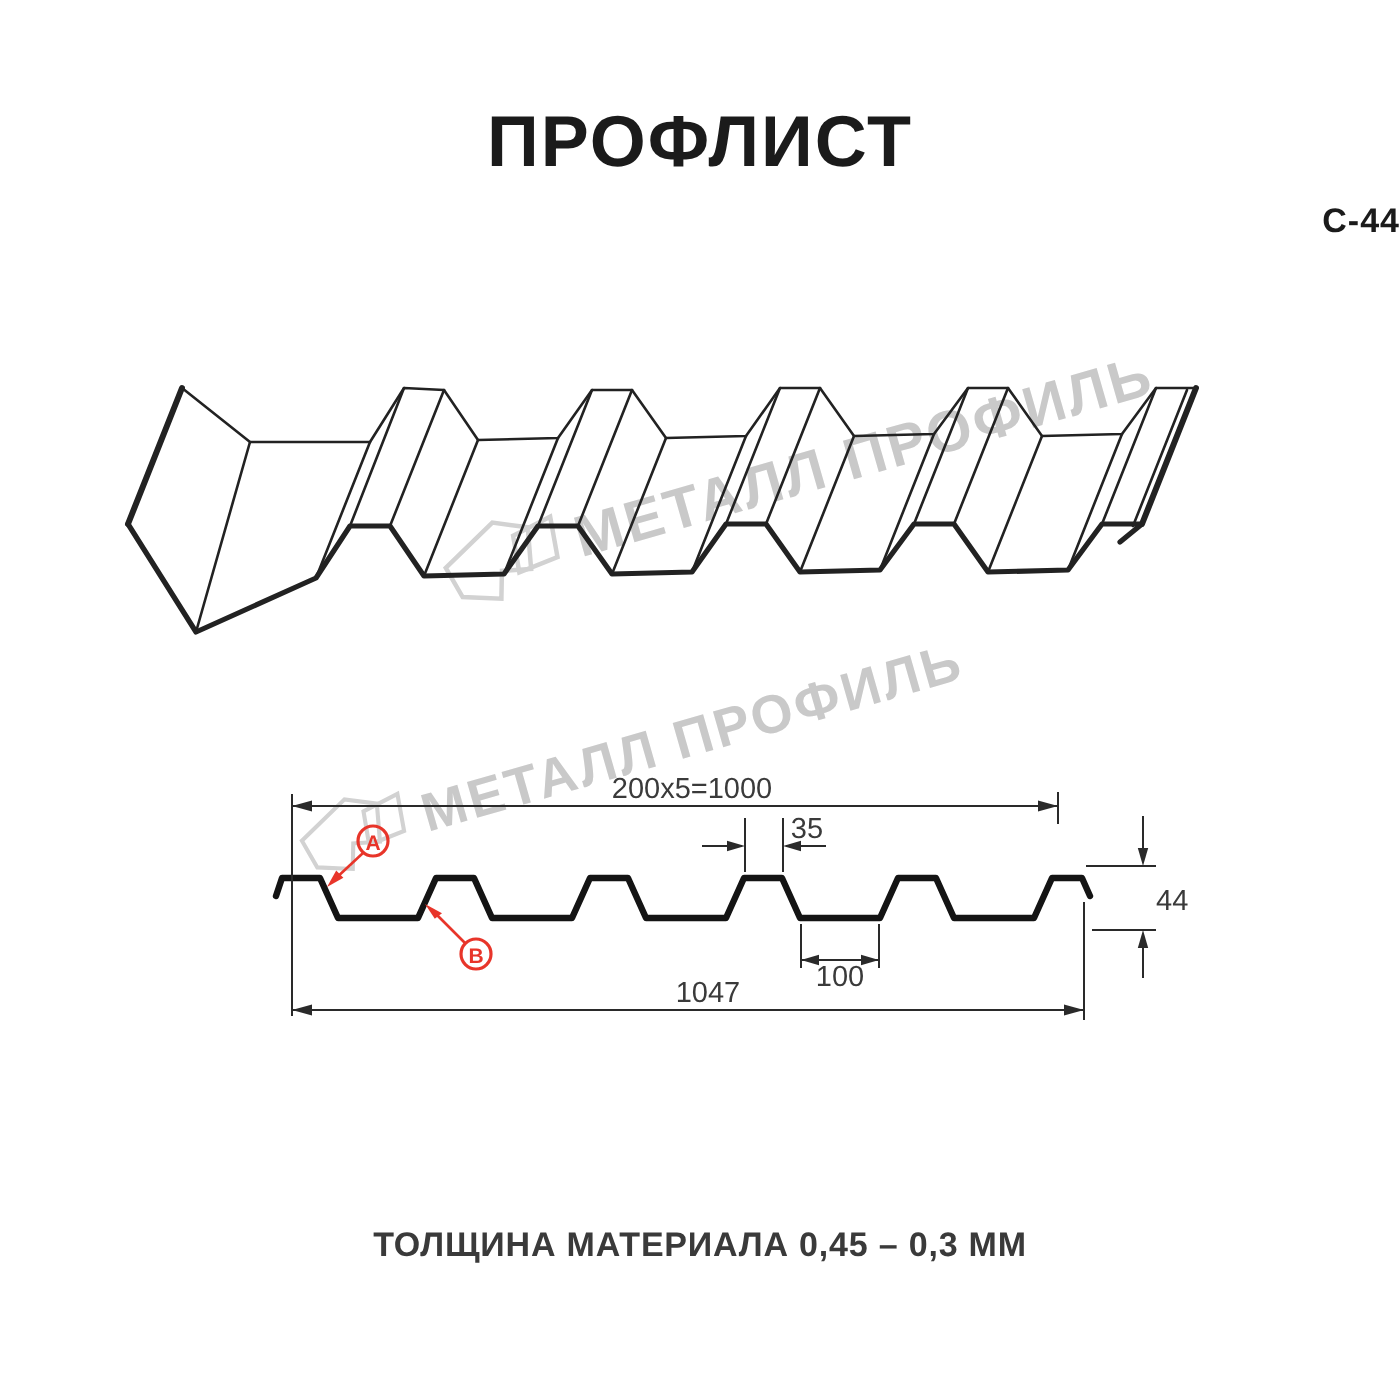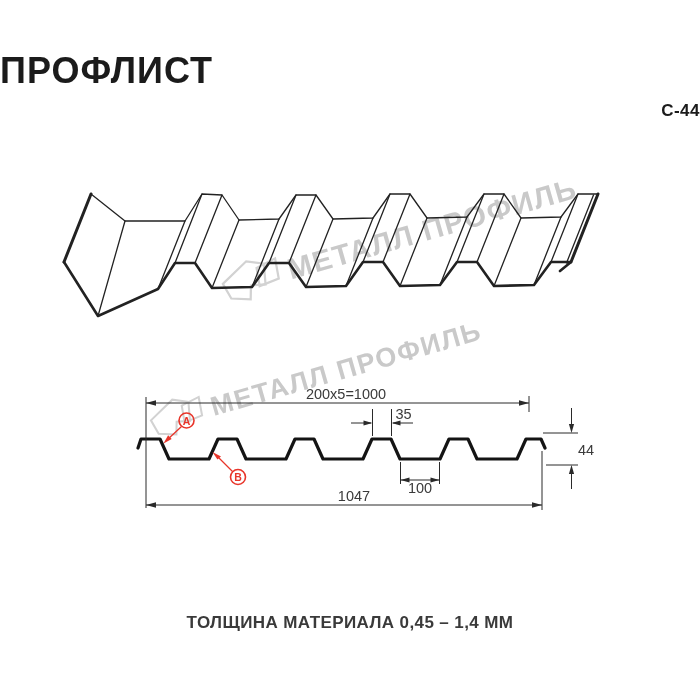--- a/index.html
+++ b/index.html
@@ -1,18 +1,18 @@
 <!DOCTYPE html>
 <html><head>
 <meta charset="utf-8">
 <style>
   html,body{margin:0;padding:0;}
   #page{position:relative;width:700px;height:700px;background:#ffffff;overflow:hidden;
         font-family:"Liberation Sans","DejaVu Sans",sans-serif;}
-  .title{position:absolute;top:50px;left:0;right:0;
+  .title{position:absolute;top:50px;left:0;right:0;text-align:center;
          font-size:36px;font-weight:800;letter-spacing:1px;color:#1b1b1b;}
   .subtitle{position:absolute;top:101px;left:0;right:0;text-align:right;
          font-size:17px;font-weight:700;letter-spacing:.5px;color:#1b1b1b;}
   .footnote{position:absolute;top:613px;left:0;right:0;text-align:center;
          font-size:17px;font-weight:700;letter-spacing:.4px;color:#3a3a3a;}
   .wm{position:absolute;display:flex;align-items:center;gap:7px;
       transform-origin:0 50%;transform:rotate(-16deg);pointer-events:none;}
   .wm .wm-text{font-weight:700;color:#c9c9c9;letter-spacing:1.5px;white-space:nowrap;}
   #wm1{left:222px;top:266px;}
   #wm1 .wm-text{font-size:29px;}
@@ -136,14 +136,14 @@
       </g>
       <g>
         <circle cx="238" cy="477" r="7.5" fill="none" stroke="#e8352a" stroke-width="1.6"></circle>
         <text x="238" y="481.3" text-anchor="middle" font-size="10.5" font-weight="700" fill="#e8352a">B</text>
         <path d="M232.5,471.5 L217,456" stroke="#e8352a" stroke-width="1.3" fill="none"></path>
         <path d="M212.5,452 L221,456.6 L217.4,459.4 Z" fill="#e8352a" stroke="none"></path>
       </g>
     </g>
   </svg>
 
-  <div class="footnote">ТОЛЩИНА МАТЕРИАЛА 0,45 – 1,4 ММ</div>
+  <div class="footnote">ТОЛЩИНА МАТЕРИАЛА 0,45 – 0,3 ММ</div>
 </div>
 
 </body></html>

